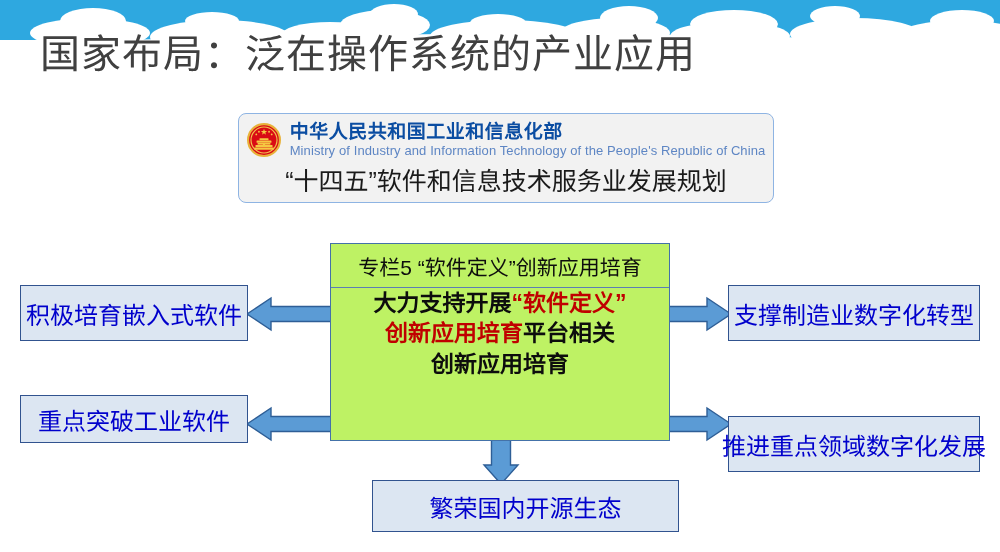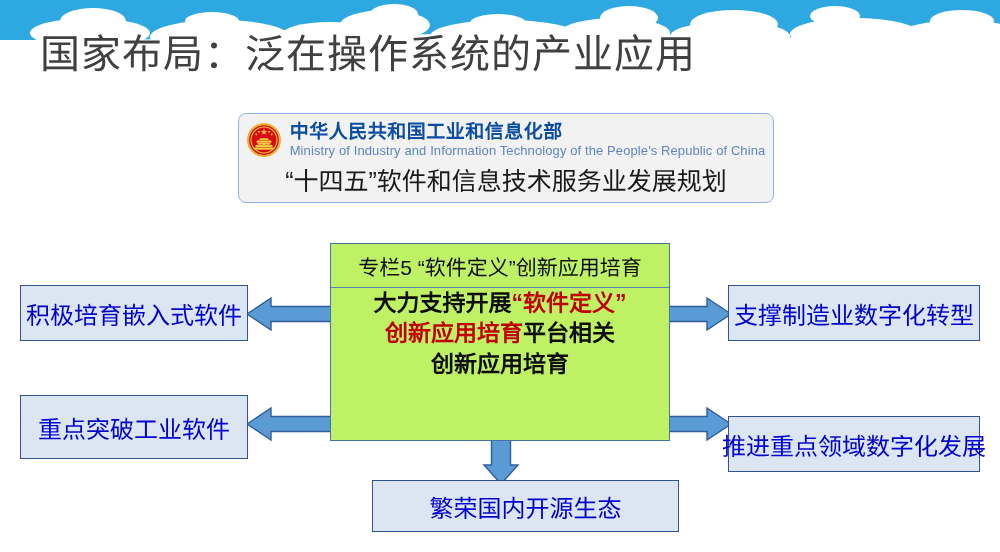--- a/index.html
+++ b/index.html
@@ -158,21 +158,21 @@
     box-sizing: border-box;
     display: flex;
     align-items: center;
     justify-content: center;
     font-size: 24px;
     color: #0000CC;
     white-space: nowrap;
     z-index: 3;
   }
   #box-left-1  { left: 20px;  top: 285px; width: 228px; height: 56px; }
-  #box-left-2  { left: 20px;  top: 395px; width: 228px; height: 64px; }
+  #box-left-2  { left: 20px;  top: 395px; width: 228px; height: 48px; }
   #box-right-1 { left: 728px; top: 285px; width: 252px; height: 56px; }
   #box-right-2 { left: 728px; top: 416px; width: 252px; height: 56px; }
   #box-bottom  { left: 372px; top: 480px; width: 307px; height: 52px; }
 
   
   .arrow { position: absolute; z-index: 2; }
   #arrow-left-1  { left: 246px; top: 296px; width: 88px; height: 36px; }
   #arrow-left-2  { left: 246px; top: 406px; width: 88px; height: 36px; }
   #arrow-right-1 { left: 666px; top: 296px; width: 66px; height: 36px; }
   #arrow-right-2 { left: 666px; top: 406px; width: 66px; height: 36px; }

